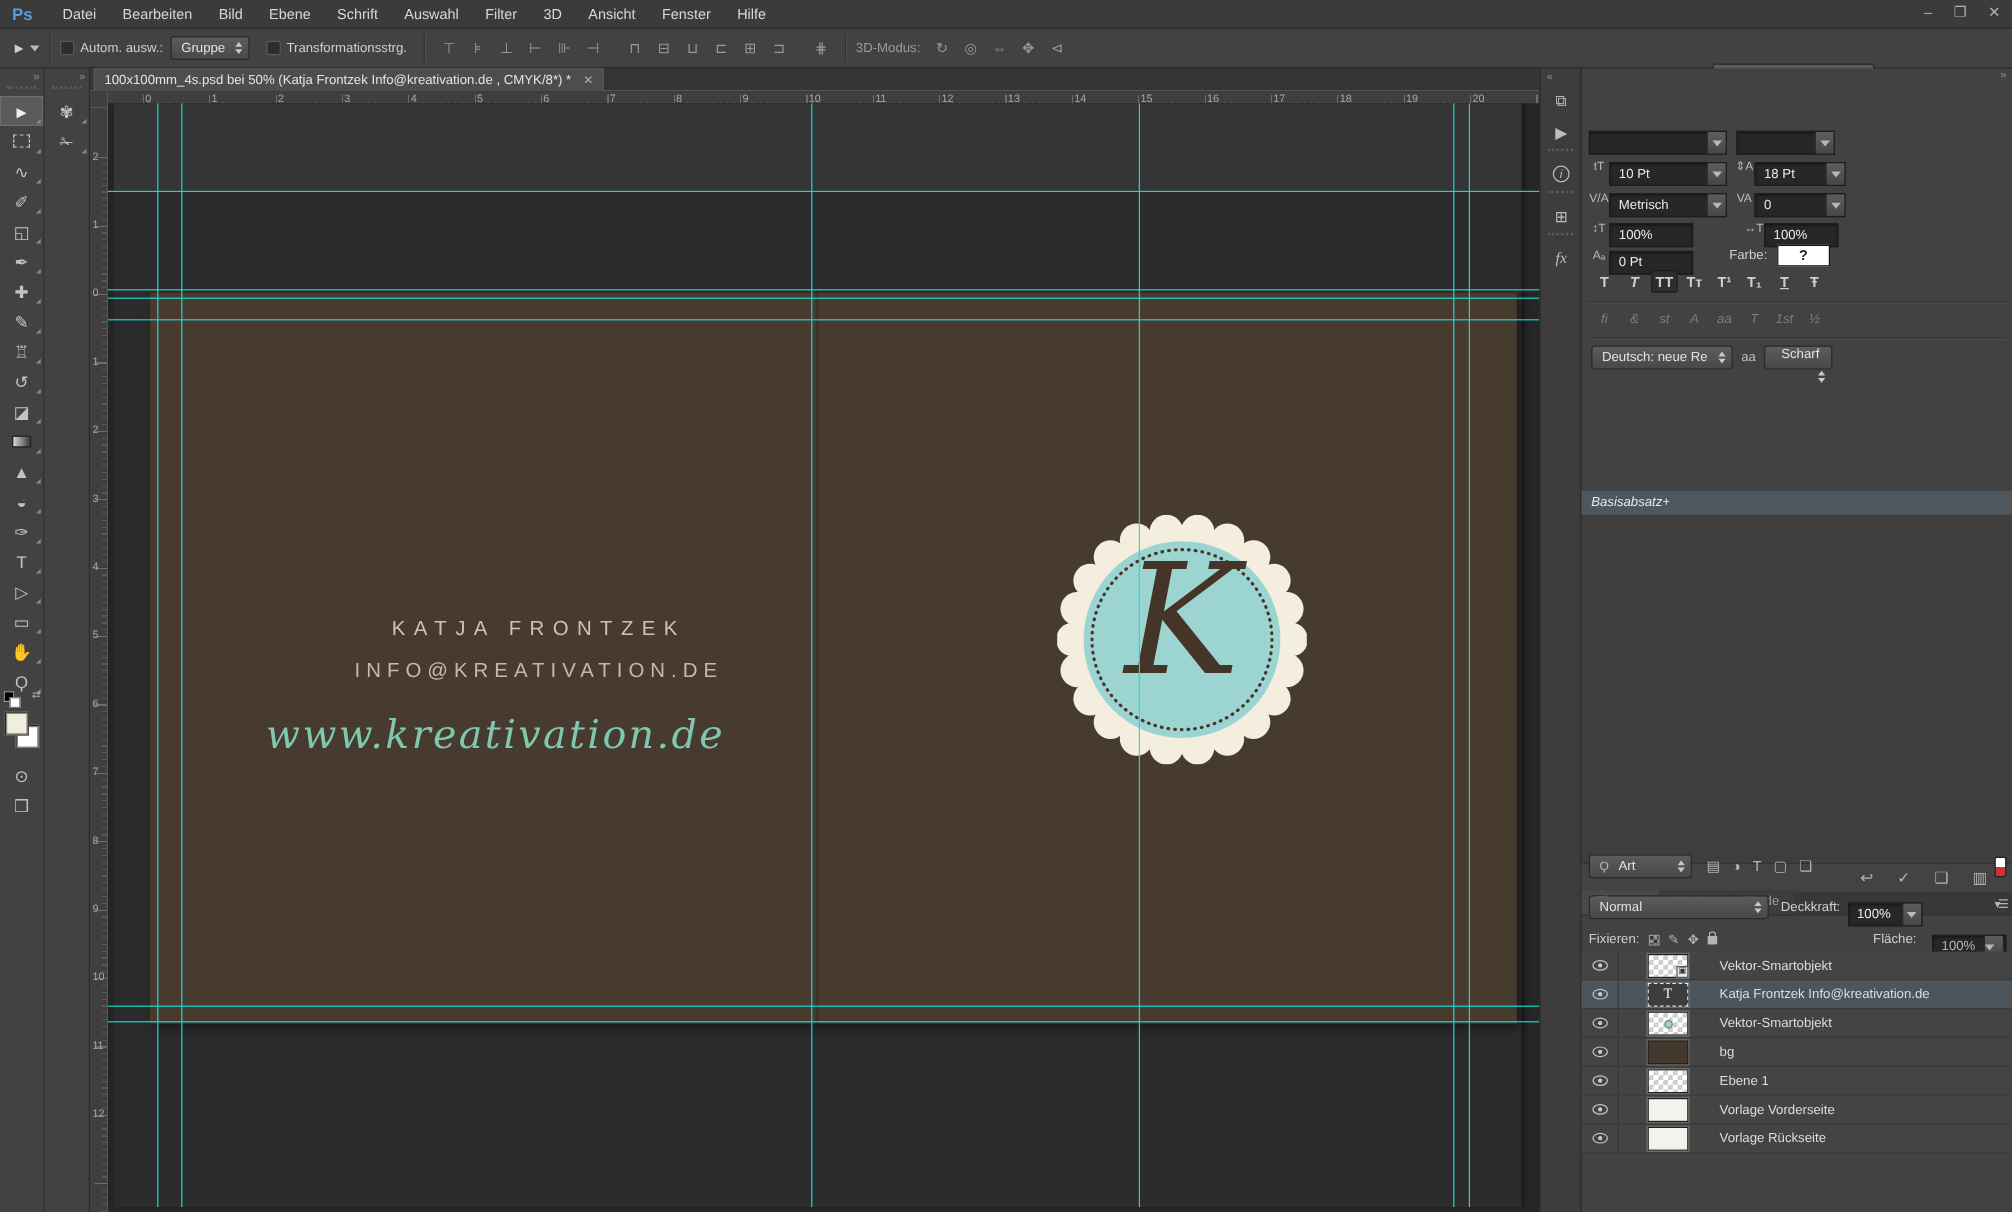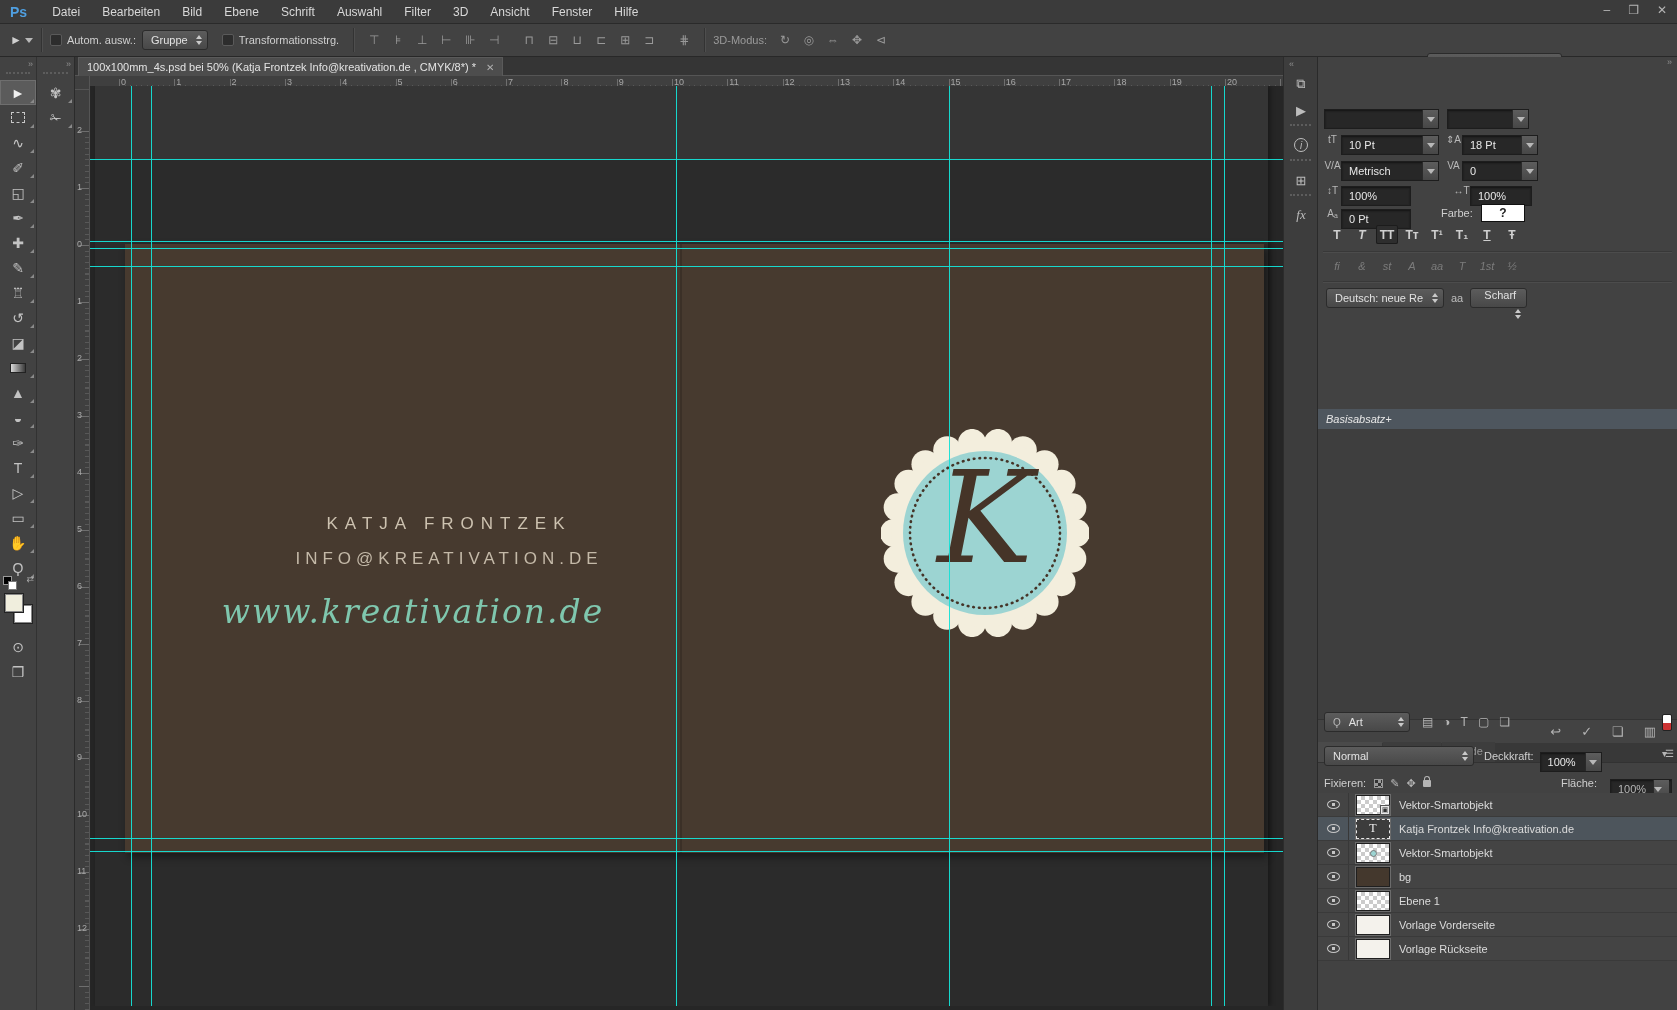--- a/index.html
+++ b/index.html
@@ -122,21 +122,21 @@
   #styles-list { position:absolute; left:0; top:352px; width:360px; height:310px; background:#3e3e3e;text-align:center; }
   #style-row { height:20px; background:#4e565e; display:flex; align-items:center; padding-left:8px;
      font-style:italic; font-size:11px; color:#e8e8e8; }
   #styles-bottom { position:absolute; left:0; top:662px; width:360px; height:24px; background:#434343;
      border-top:1px solid #333; display:flex; align-items:center; justify-content:flex-end; gap:20px; padding-right:22px; }
   #styles-bottom span { color:#b3b3b3; font-size:13px; }
 
   .eye { width:13px; height:9px; border:1px solid #c6c6c6; border-radius:50%;
      background:radial-gradient(circle at center,#c6c6c6 0 1.5px,transparent 2px); }
   .layer-row { position:absolute; left:0; width:360px; height:24px; display:flex; align-items:center;
-     border-bottom:1px solid #3a3a3a; background:#444; font-size:11px; color:#dcdcdc; }
+     border-bottom:1px solid #3a3a3a; background:#444; font-size:11px; color:#dcdcdc;gap:17px; }
   .layer-row.selected { background:#4d555c; }
   .eyecell { width:31px; display:flex; justify-content:center; border-right:1px solid #383838; height:100%; align-items:center; flex:none;}
   .thumb { width:34px; height:20px; margin:0 9px 0 7px; border:1px solid #1f1f1f; outline:1px solid #6b6b6b; flex:none; position:relative;}
   .checker { background-color:#fff;
      background-image:linear-gradient(45deg,#cbcbcb 25%,transparent 25% 75%,#cbcbcb 75%),
                       linear-gradient(45deg,#cbcbcb 25%,transparent 25% 75%,#cbcbcb 75%);
      background-size:8px 8px; background-position:0 0,4px 4px; }
   .thumb.text-thumb { background:#3c3c3c; border:1px dashed #e8e8e8; display:flex; align-items:center; justify-content:center;
      color:#f2f2f2; font-size:12px; font-family:"Liberation Serif",serif; }
   .thumb .so-badge { position:absolute; right:-1px; bottom:-1px; width:10px; height:10px; background:#e8e8e8;

